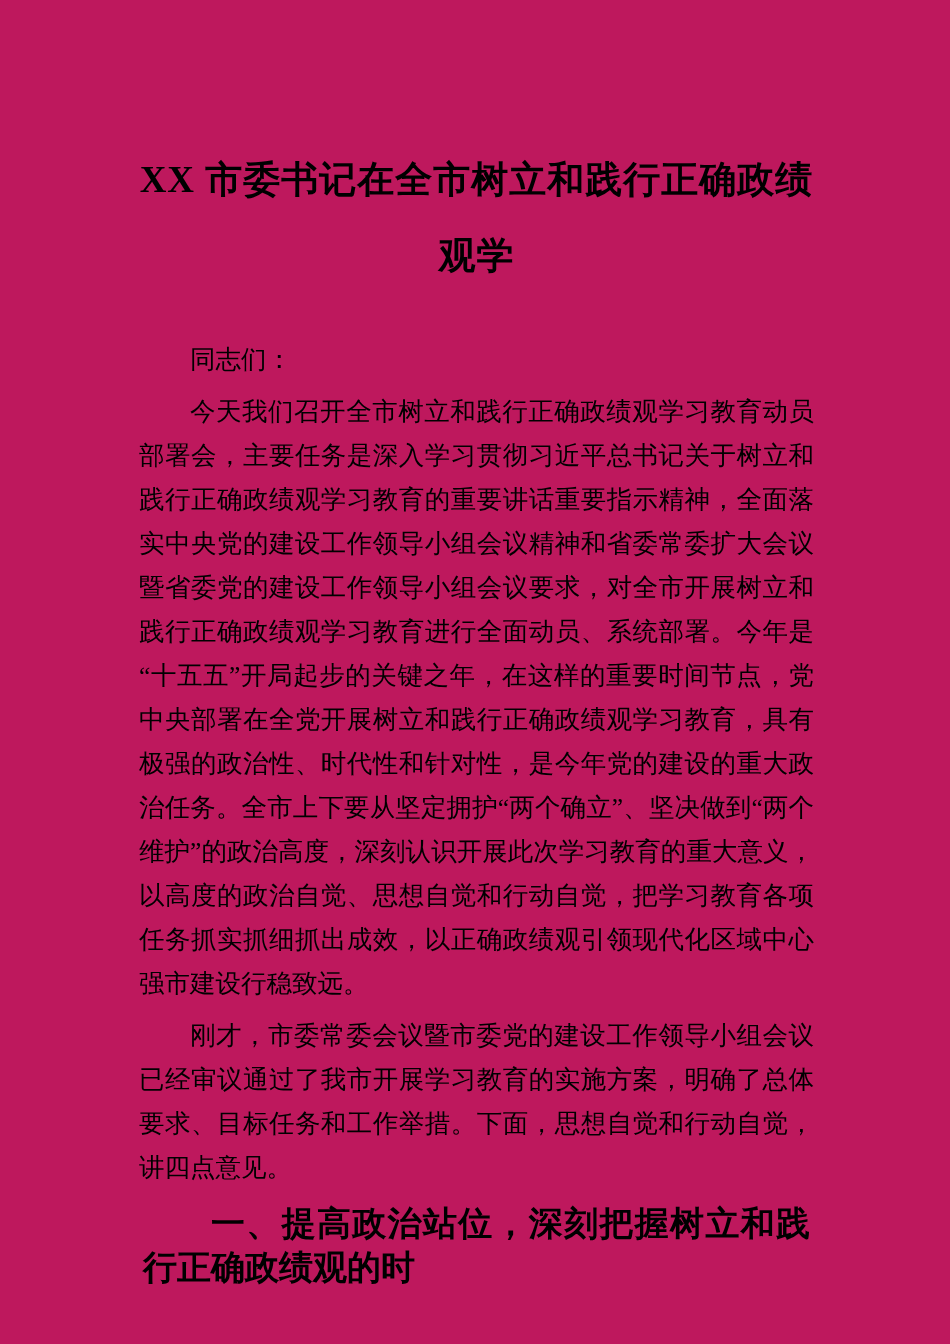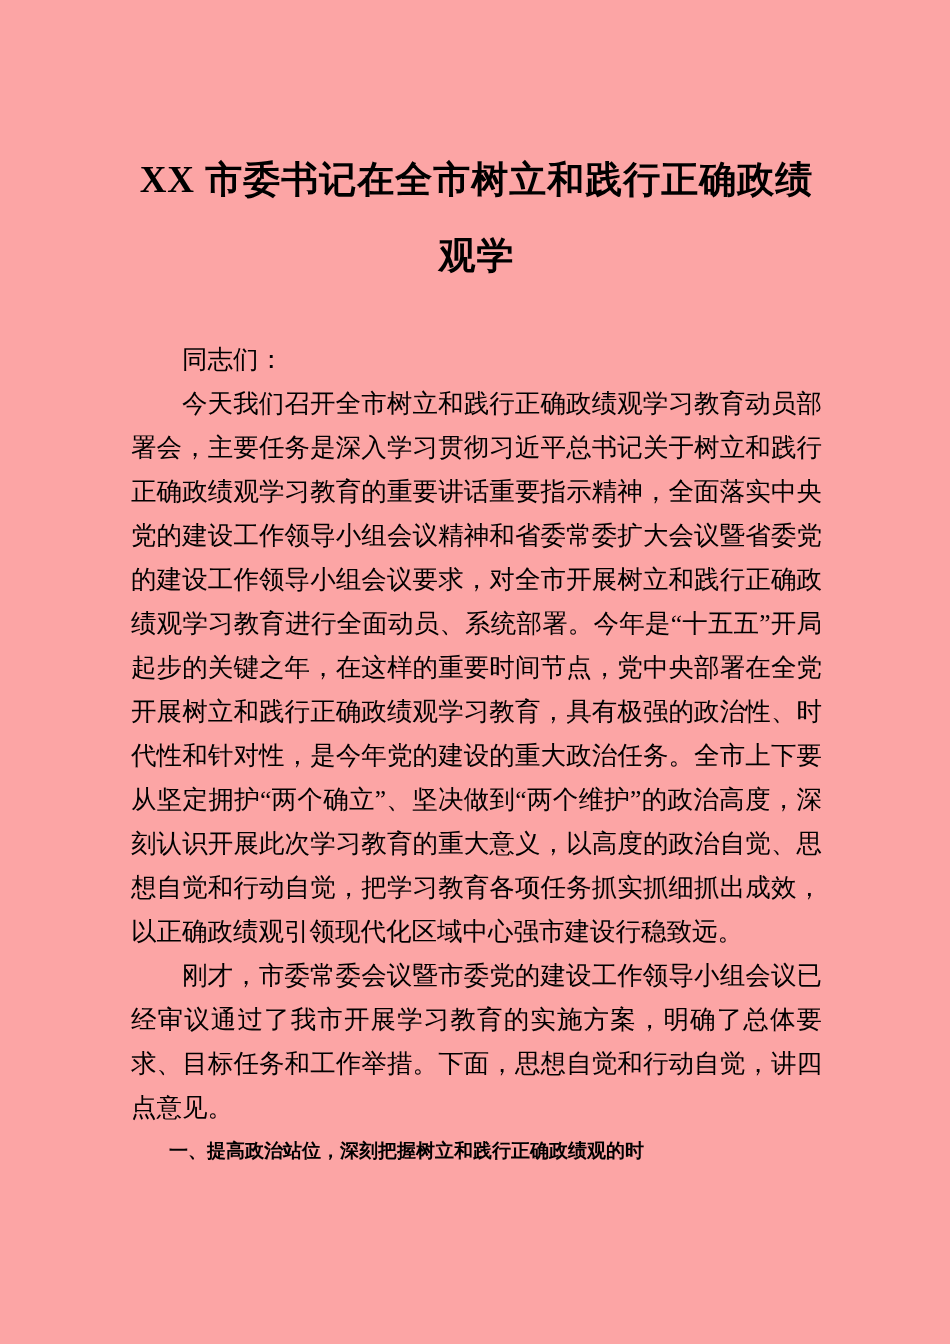--- a/index.html
+++ b/index.html
@@ -5,59 +5,59 @@
   html, body {
     margin: 0;
     padding: 0;
     background: #ffffff;
   }
   .page {
     position: relative;
     width: 950px;
     height: 1344px;
     margin: 0 auto;
-    background: #fca5a5;
+    background: #be185d;
     color: #000000;
     box-sizing: border-box;
     padding: 142px 128px 0 131px;
     overflow: hidden;
   }
   .doc-title {
     font-family: "Liberation Serif", "DejaVu Serif", serif;
     font-weight: 700;
     font-size: 37px;
     line-height: 76px;
     text-align: center;
     letter-spacing: 1px;
   }
   .doc-body {
     margin-top: 44px;
     font-family: "Liberation Serif", "DejaVu Serif", serif;
     font-size: 25.5px;
     line-height: 44px;
   }
   .para {
-    margin: 0;
+    margin: 8px;
     text-indent: 2em;
     text-align: justify;
     text-justify: inter-ideograph;
   }
   .greeting {
-    margin: 0;
+    margin: 8px;
     text-indent: 2em;
     text-align: left;
   }
   .section-heading {
-    margin: 0;
+    margin: 12px;
     text-indent: 2em;
     text-align: justify;
     text-justify: inter-ideograph;
-    font-family: Liberation Mono, monospace;
+    font-family: Liberation Serif, serif;
     font-weight: 700;
-    font-size: 19px;
+    font-size: 34px;
     line-height: 44px;
   }
 </style>
 </head>
 <body>
 
 <div class="page">
 
   <div class="doc-title">
     <div>XX 市委书记在全市树立和践行正确政绩观学</div>

